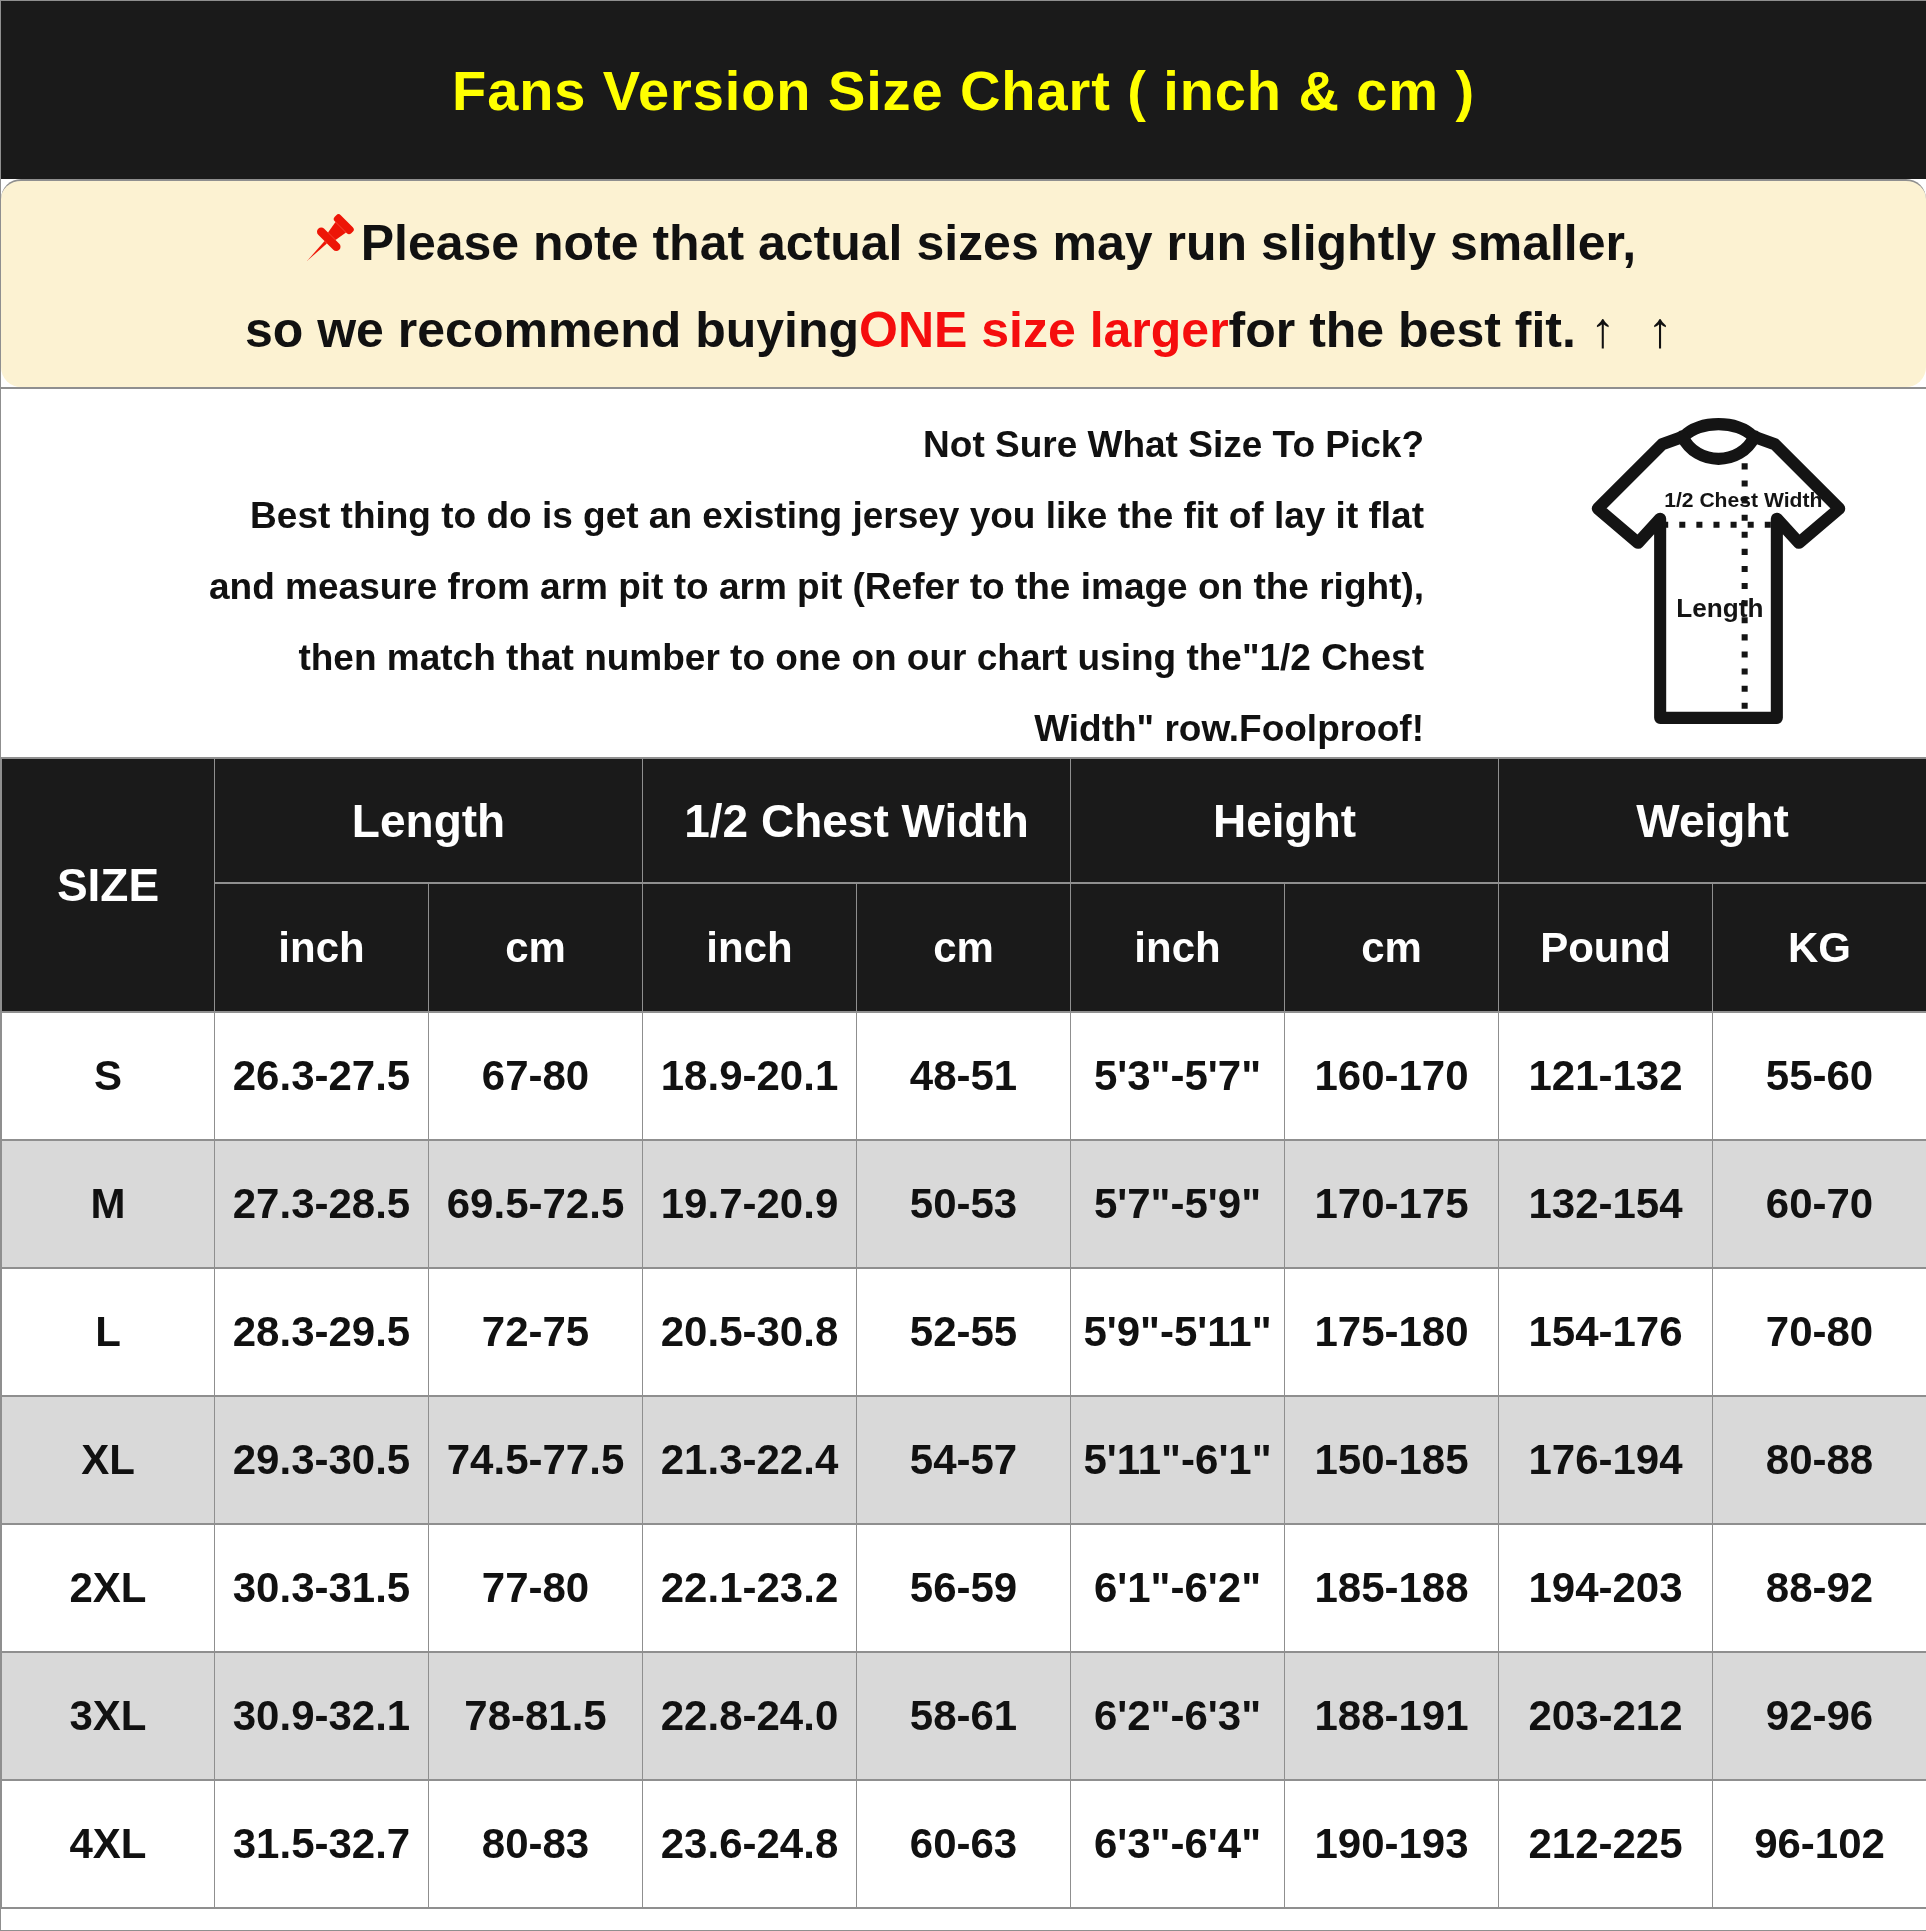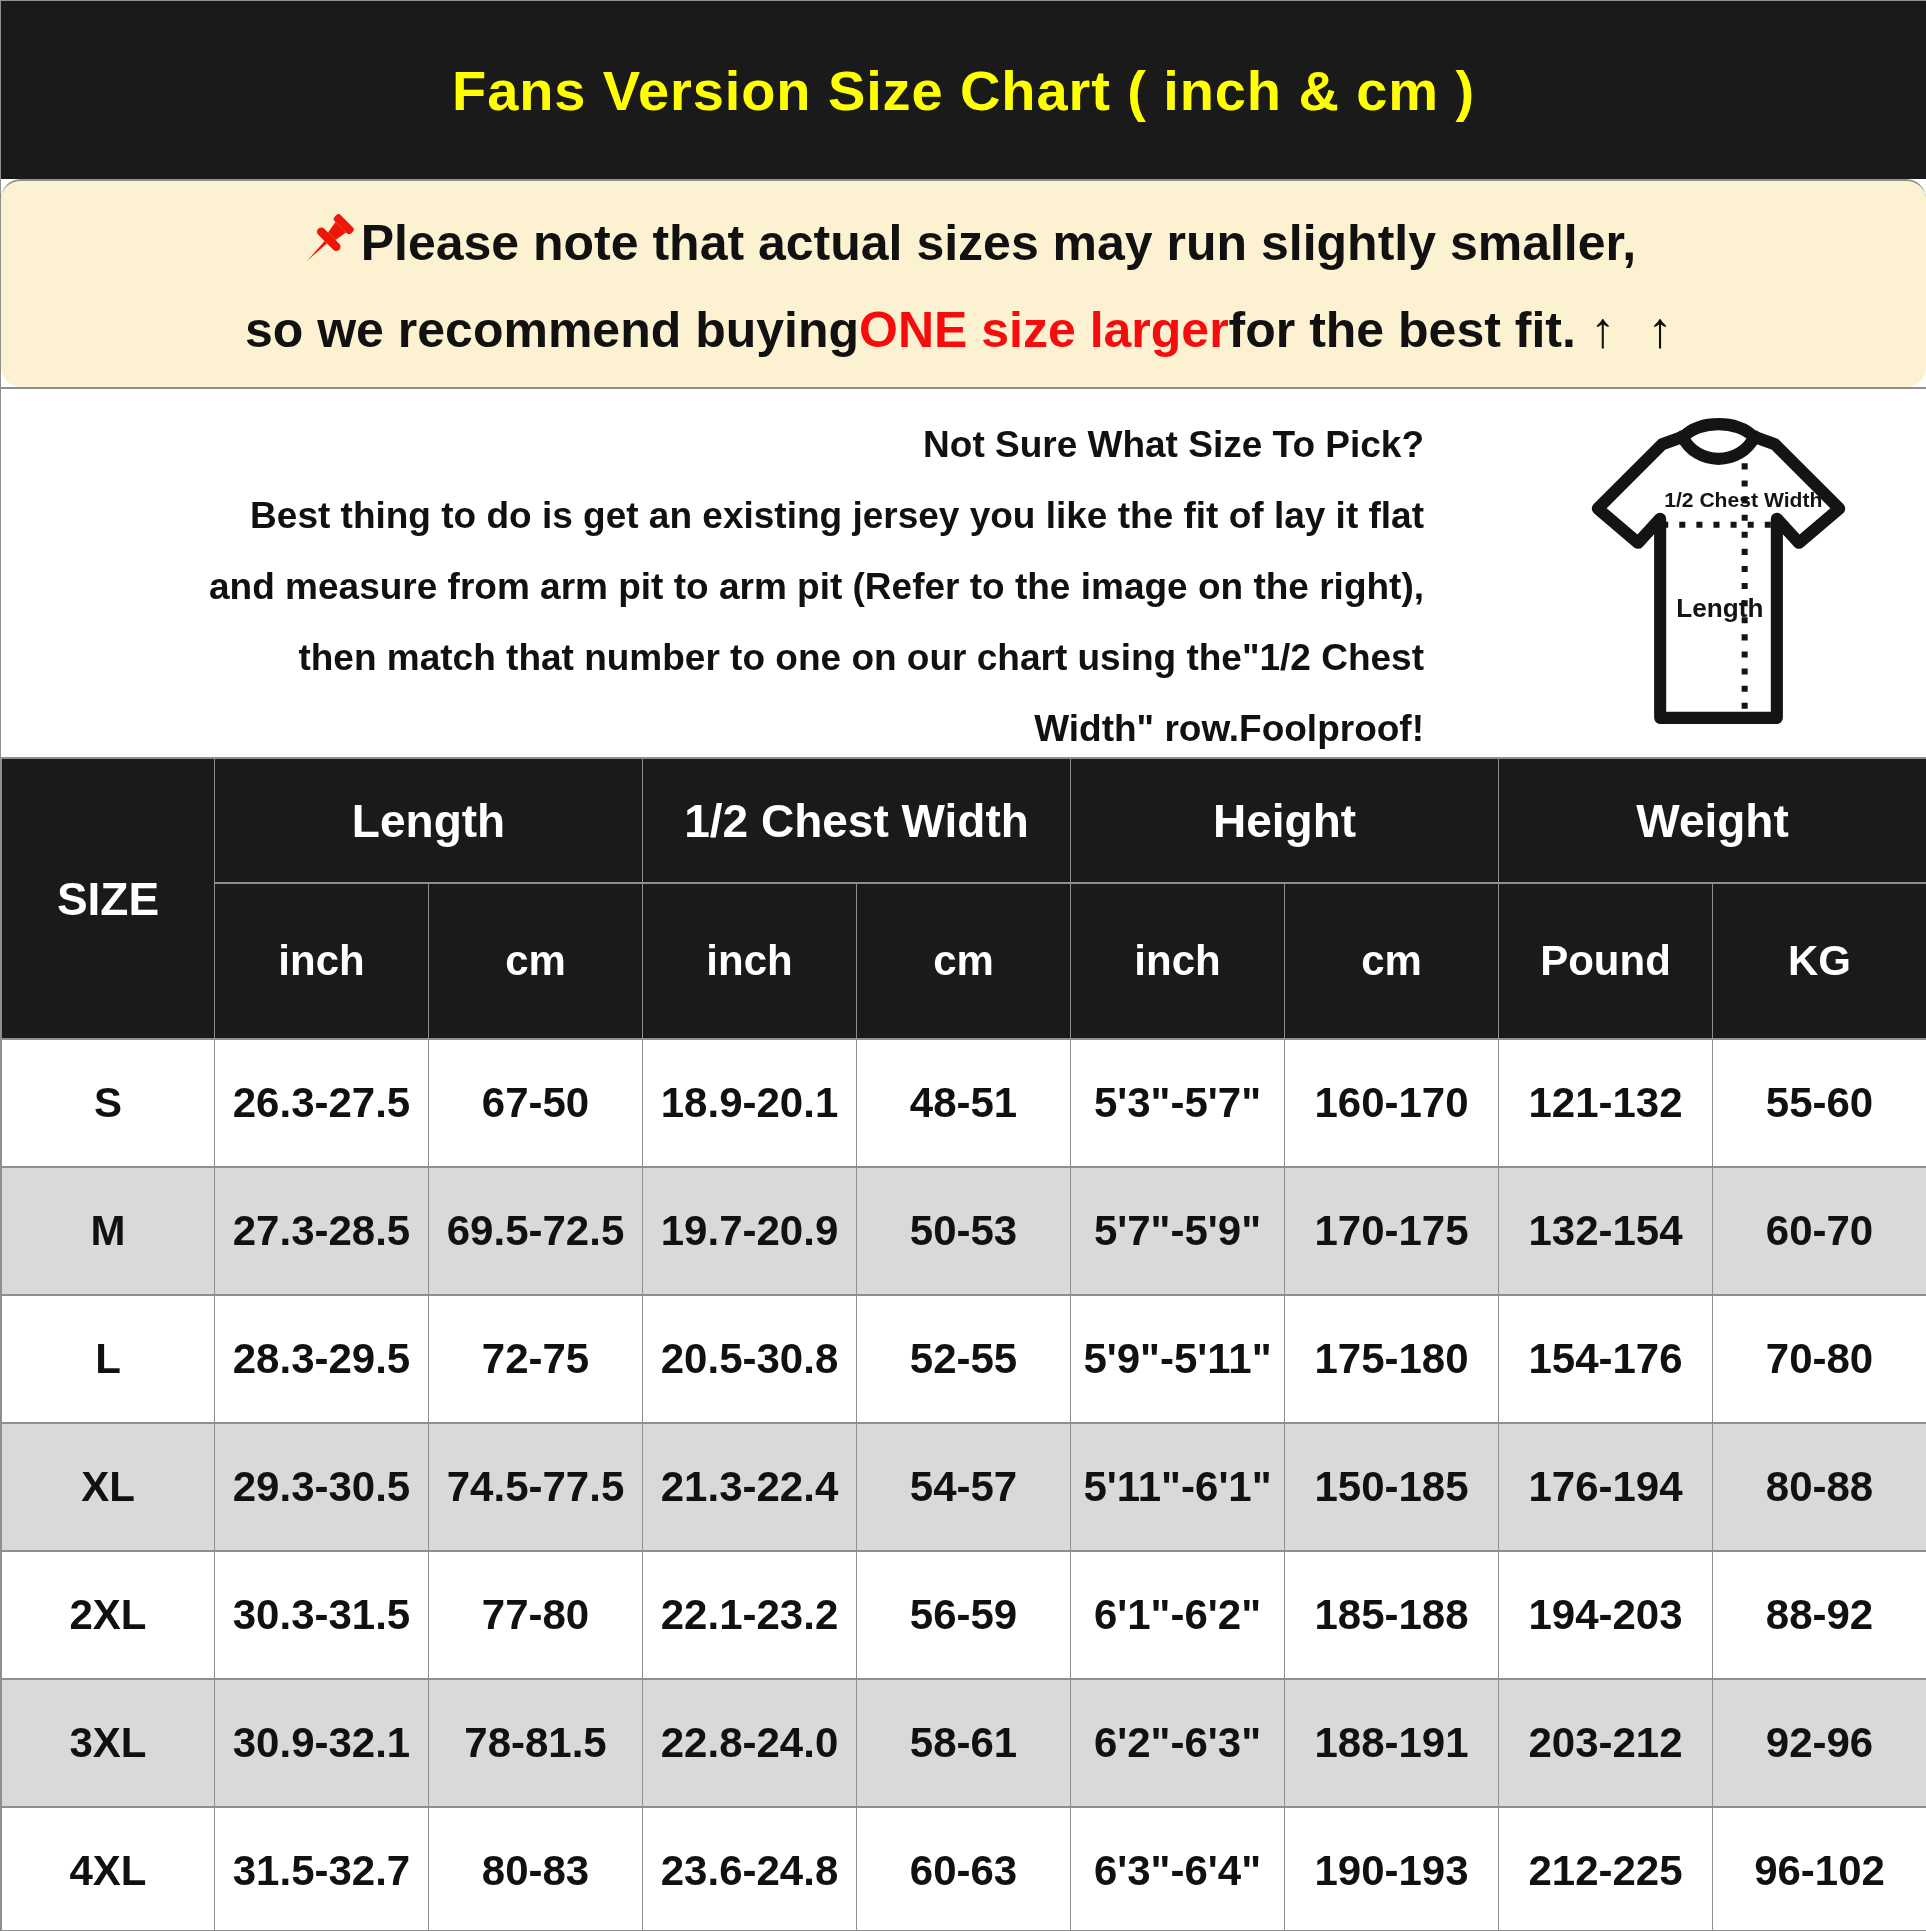--- a/index.html
+++ b/index.html
@@ -90,21 +90,21 @@
     border: 1.8px solid #8f8f8f;
     border-top-width: 2.8px;
     border-bottom-width: 2.8px;
     text-align: center;
     vertical-align: middle;
     padding: 0;
     overflow: hidden;
   }
   .size-table thead th { background: #1a1a1a; color: #ffffff; font-weight: bold; }
   .group-row th { height: 125px; font-size: 46px; }
-  .sub-row th  { height: 156px; font-size: 42px; }
+  .sub-row th  { height: 129px; font-size: 42px; }
   .size-table tbody td {
     height: 128px;
     font-size: 42px;
     font-weight: bold;
     background: #ffffff;
     color: #111;
     white-space: nowrap;
   }
   .size-table tbody tr.alt td { background: #d9d9d9; }
 </style>
@@ -188,21 +188,21 @@
         <th>inch</th>
         <th>cm</th>
         <th>Pound</th>
         <th>KG</th>
       </tr>
     </thead>
     <tbody>
         <tr>
     <td>S</td>
     <td>26.3-27.5</td>
-    <td>67-50</td>
+    <td>67-80</td>
     <td>18.9-20.1</td>
     <td>48-51</td>
     <td>5'3"-5'7"</td>
     <td>160-170</td>
     <td>121-132</td>
     <td>55-60</td>
   </tr>
         <tr class="alt">
     <td>M</td>
     <td>27.3-28.5</td>

